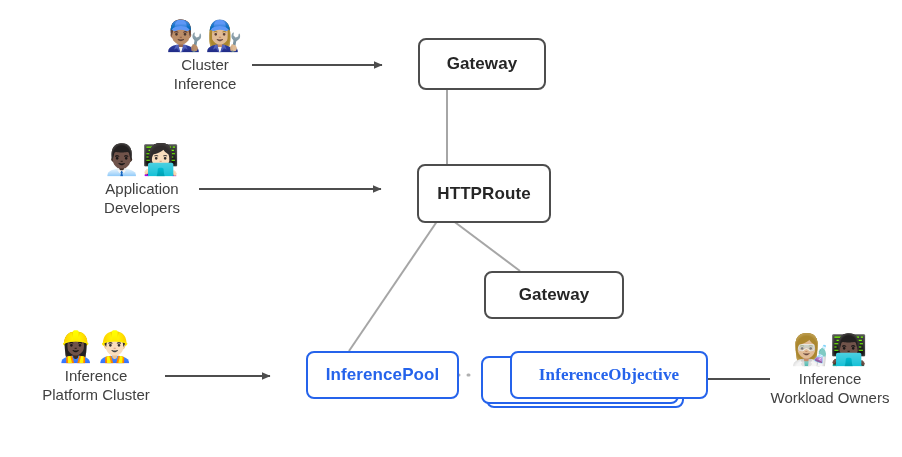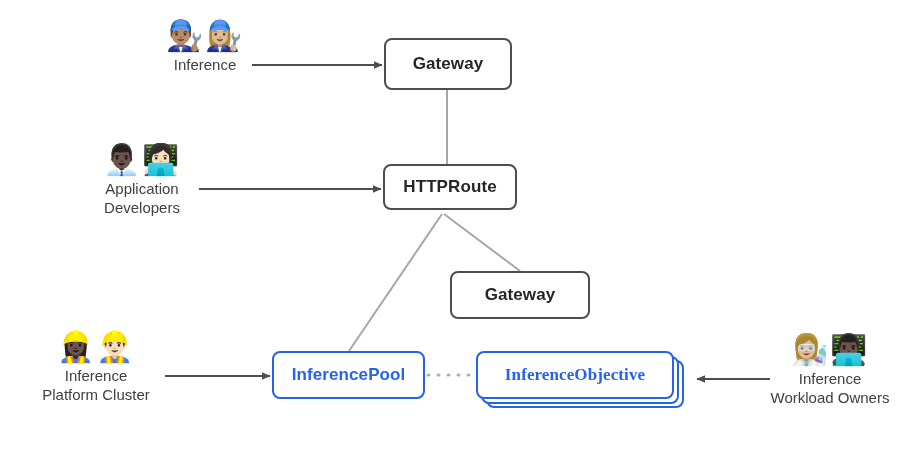--- a/index.html
+++ b/index.html
@@ -28,20 +28,21 @@
   .node {
     position: absolute;
     box-sizing: border-box;
     display: flex;
     align-items: center;
     justify-content: center;
     border-radius: 8px;
     background: #ffffff;
     font-weight: bold;
     letter-spacing: 0.1px;
+    margin-left: 34px;
   }
   .node-dark {
     border: 2px solid #4d4d4d;
     color: #262626;
     font-size: 17px;
   }
   .node-blue {
     border: 2px solid #2563eb;
     color: #2563eb;
     font-size: 17px;
@@ -103,41 +104,42 @@
 
     <line x1="165" y1="376" x2="270" y2="376" stroke="#4d4d4d" stroke-width="2" marker-end="url(#arrowhead)"></line>
 
     <line x1="770" y1="379" x2="697" y2="379" stroke="#4d4d4d" stroke-width="2" marker-end="url(#arrowheadleft)"></line>
   </svg>
 
   <div class="node node-dark" style="left:384px; top:38px; width:128px; height:52px;">
     <span>Gateway</span>
   </div>
 
-  <div class="node node-dark" style="left:383px; top:164px; width:134px; height:46px;">
+  <div class="node node-dark" style="left:383px; top:164px; width:134px; height:59px;">
     <span>HTTPRoute</span>
   </div>
 
   <div class="node node-dark" style="left:450px; top:271px; width:140px; height:48px;">
     <span>Gateway</span>
   </div>
 
   <div class="node node-blue" style="left:272px; top:351px; width:153px; height:48px;align-items:center;">
     <span>InferencePool</span>
   </div>
 
   <div class="stack-layer" style="left:486px; top:360px; width:198px; height:48px;"></div>
   <div class="stack-layer" style="left:481px; top:356px; width:198px; height:48px;"></div>
 
   <div class="node node-blue" style="left:476px; top:351px; width:198px; height:48px;font-family:Liberation Serif, serif;">
     <span>InferenceObjective</span>
   </div>
 
   <div class="actor" style="left:138px; top:20px; width:134px;">
     <div class="faces">👨🏽‍🔧👩🏼‍🔧</div>
+    <span class="cap-line">Cluster</span>
     <span class="cap-line">Inference</span>
   </div>
 
   <div class="actor" style="left:68px; top:144px; width:148px;">
     <div class="faces">👨🏿‍💼👩🏻‍💻</div>
     <span class="cap-line">Application</span>
     <span class="cap-line">Developers</span>
   </div>
 
   <div class="actor" style="left:18px; top:331px; width:156px;">

